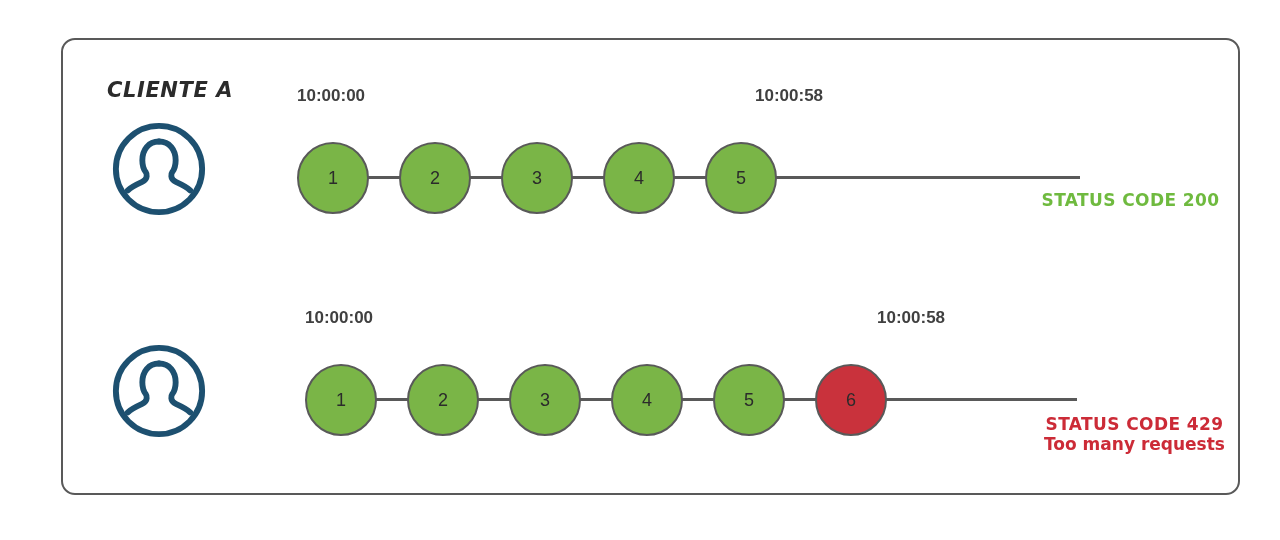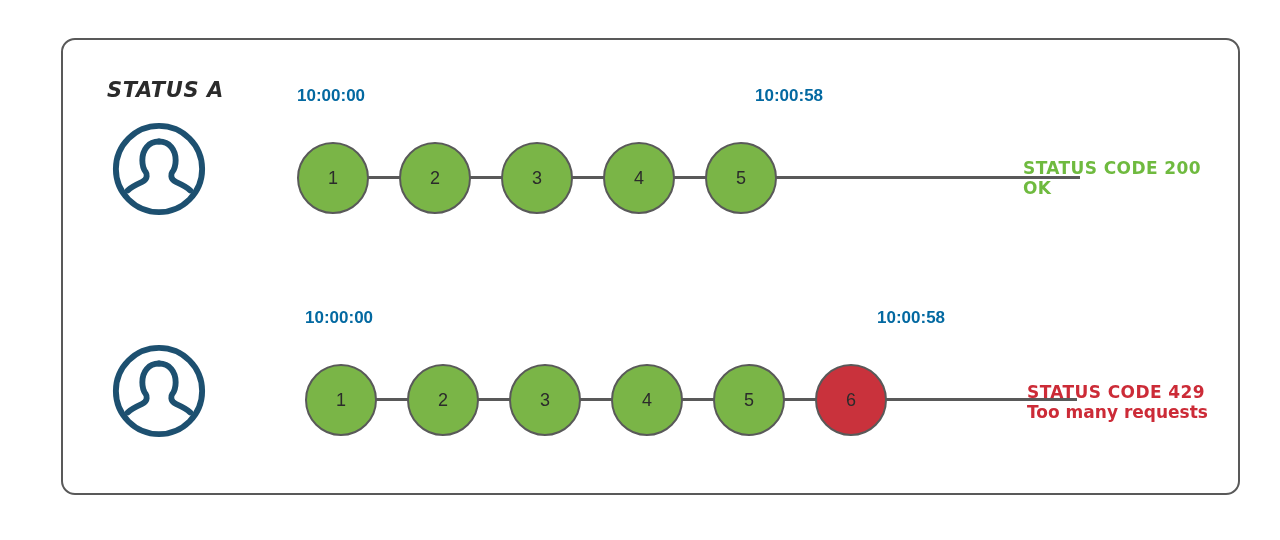--- a/index.html
+++ b/index.html
@@ -71,21 +71,21 @@
   }
   .avatar svg { display: block; }
 
   
   .timestamp {
     position: absolute;
     top: 46px;
     font-family: "Liberation Sans", sans-serif;
     font-size: 17px;
     font-weight: 700;
-    color: #0369a1;
+    color: #404040;
     white-space: nowrap;
   }
 
   
   .chain {
     position: absolute;
     top: 94px;
     left: 234px;
     height: 90px;
   }
@@ -112,44 +112,46 @@
     position: absolute;
     top: 42px;
     height: 3px;
     background: #595959;
     z-index: 1;
   }
 
   
   .status {
     position: absolute;
+    text-align: center;
     font-family: "DejaVu Sans", sans-serif;
     font-weight: 700;
     white-space: nowrap;
     line-height: 1.18;
+    margin-top: 32px;
   }
   .status .line1 {
     font-size: 17px;
     letter-spacing: 0.4px;
   }
   .status .line2 {
     font-size: 17px;
   }
   .status.ok { color: #6fba3f; }
   .status.err { color: #cc2b37; }
 </style>
 </head>
 <body>
 
 <div id="stage">
   <div class="frame">
 
     <div class="row row-a">
 
-      <div class="client-label">STATUS A</div>
+      <div class="client-label">CLIENTE A</div>
 
       <div class="avatar">
         <svg width="98" height="98" viewBox="0 0 100 100" aria-hidden="true">
           <circle cx="50" cy="50" r="44" fill="none" stroke="#1d5070" stroke-width="6"></circle>
           <path d="M50 22
                    c -11 0 -17 8.5 -17 19
                    c 0 5.5 1.6 9.8 3.6 12.4
                    c 0.9 1.2 0.9 2.4 0.8 4.2
                    c -0.2 2.6 -1.6 4.2 -4.6 5.6
                    c -5.6 2.6 -11.4 5.4 -14.6 8.6" fill="none" stroke="#1d5070" stroke-width="6" stroke-linecap="round" stroke-linejoin="round"></path>
@@ -175,21 +177,20 @@
 
         <div class="node ok" style="left:0px;">1</div>
         <div class="node ok" style="left:102px;">2</div>
         <div class="node ok" style="left:204px;">3</div>
         <div class="node ok" style="left:306px;">4</div>
         <div class="node ok" style="left:408px;">5</div>
       </div>
 
       <div class="status ok" style="left:960px; top:118px; width:215px;">
         <div class="line1">STATUS CODE 200</div>
-        <div class="line1">OK</div>
       </div>
 
     </div>
 
     <div class="row row-b">
 
 
       <div class="avatar">
         <svg width="98" height="98" viewBox="0 0 100 100" aria-hidden="true">
           <circle cx="50" cy="50" r="44" fill="none" stroke="#1d5070" stroke-width="6"></circle>

